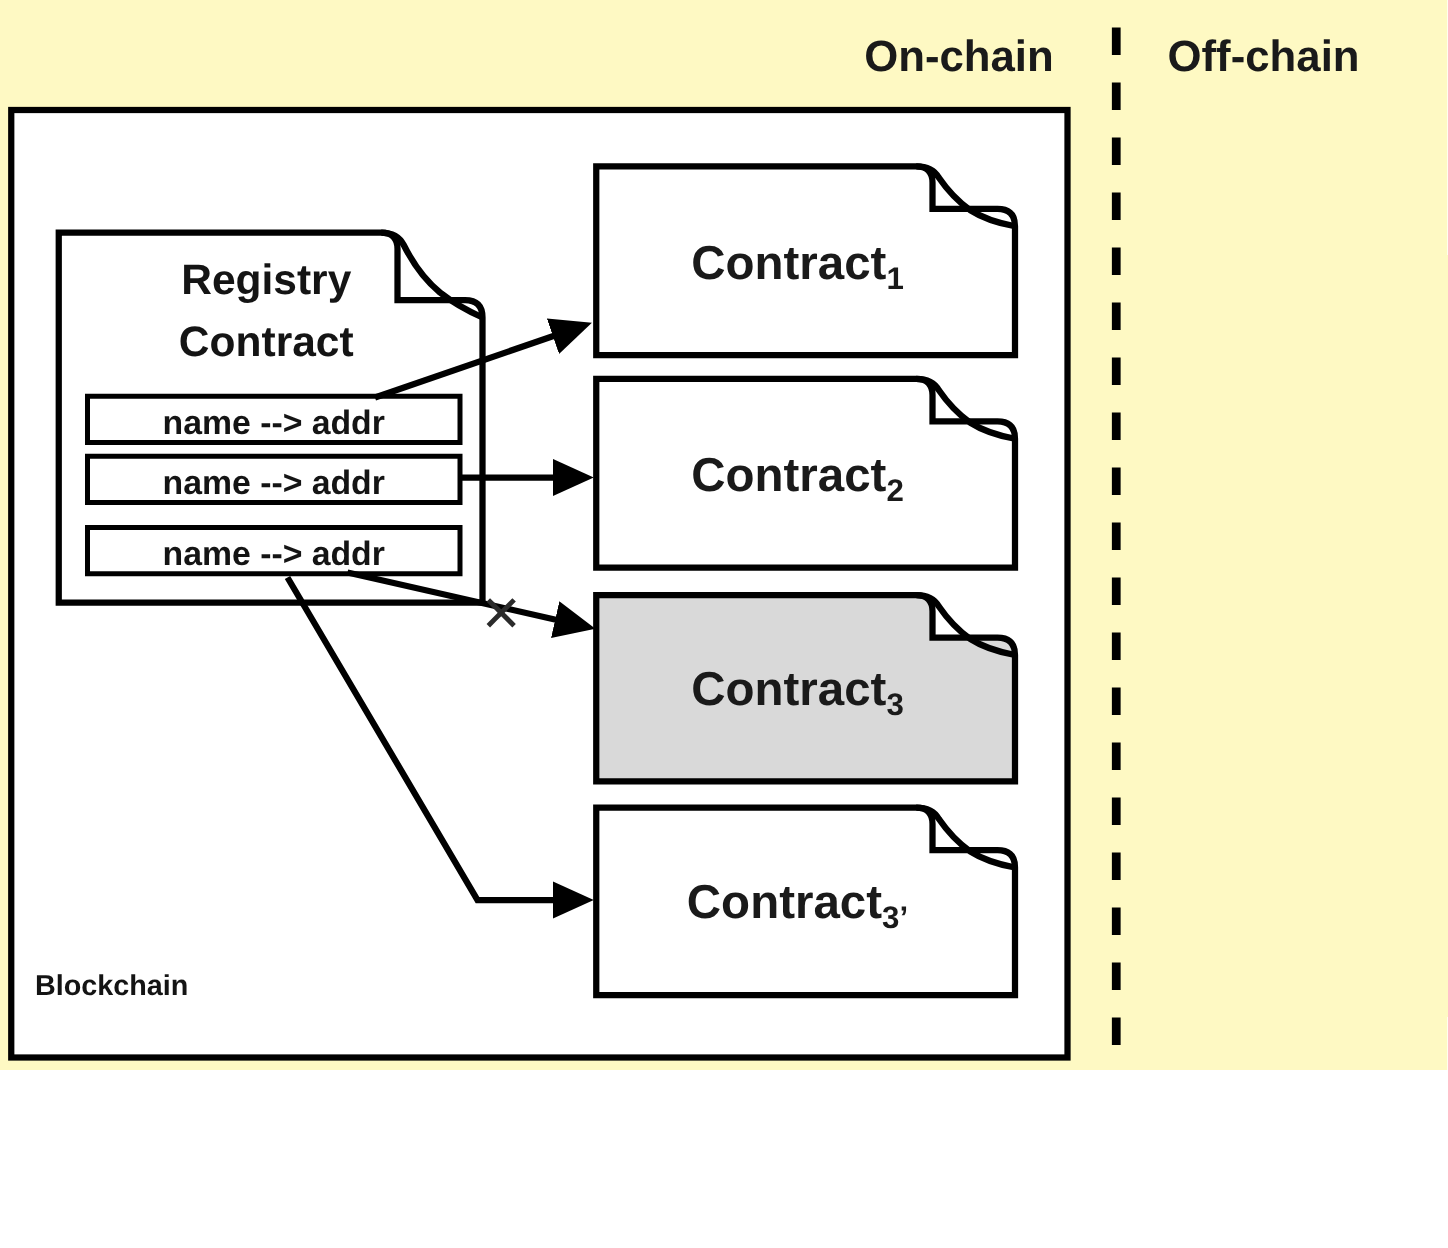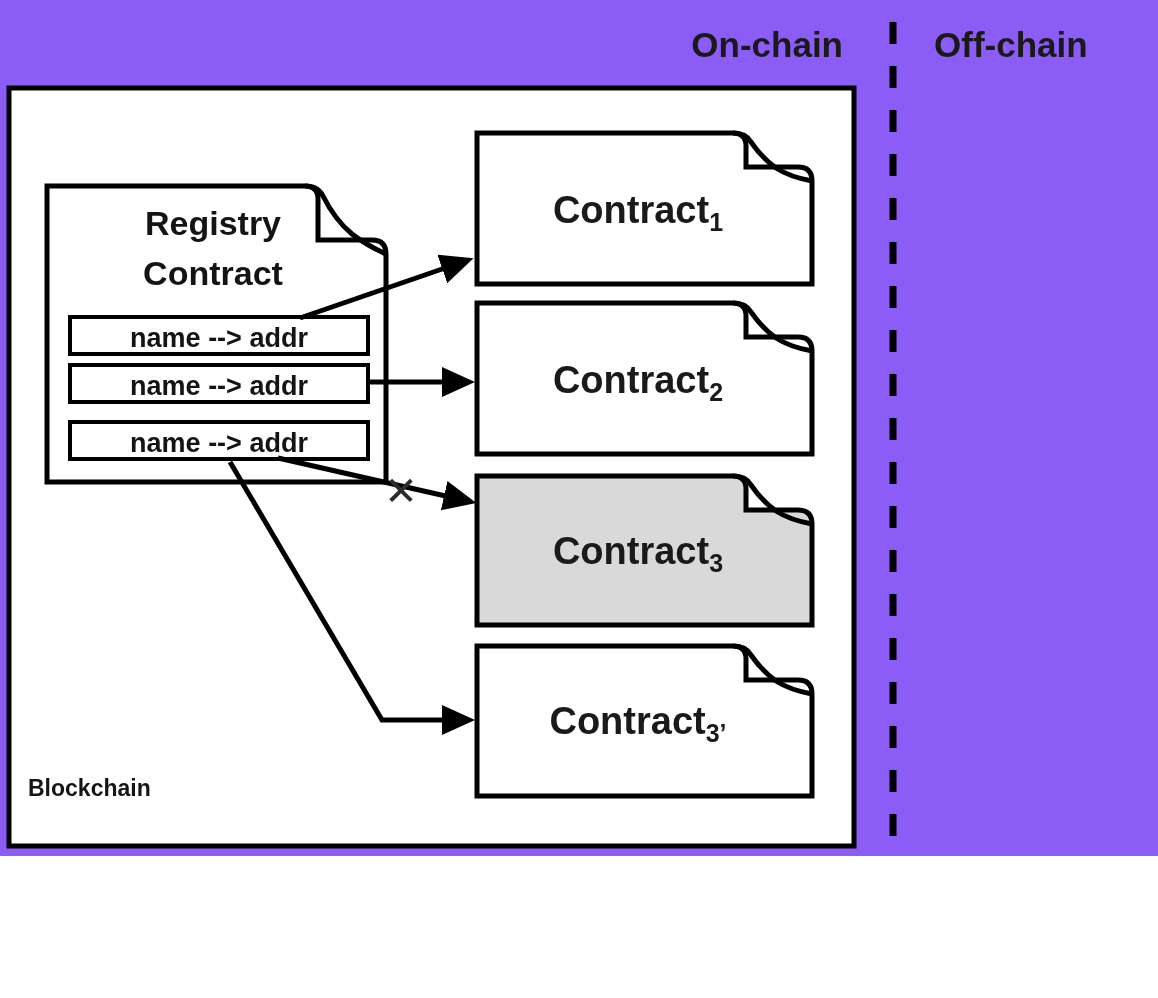--- a/index.html
+++ b/index.html
@@ -7,21 +7,21 @@
     padding: 0;
     background: #ffffff;
   }
   body {
     font-family: "Liberation Sans", sans-serif;
   }
   #stage {
     position: relative;
     width: 1158px;
     height: 856px;
-    background: #8b5cf6;
+    background: #fef9c3;
     overflow: hidden;
   }
   #diagram-svg {
     position: absolute;
     left: 0;
     top: 0;
     width: 1158px;
     height: 998px;
   }
   .hdr-label {

